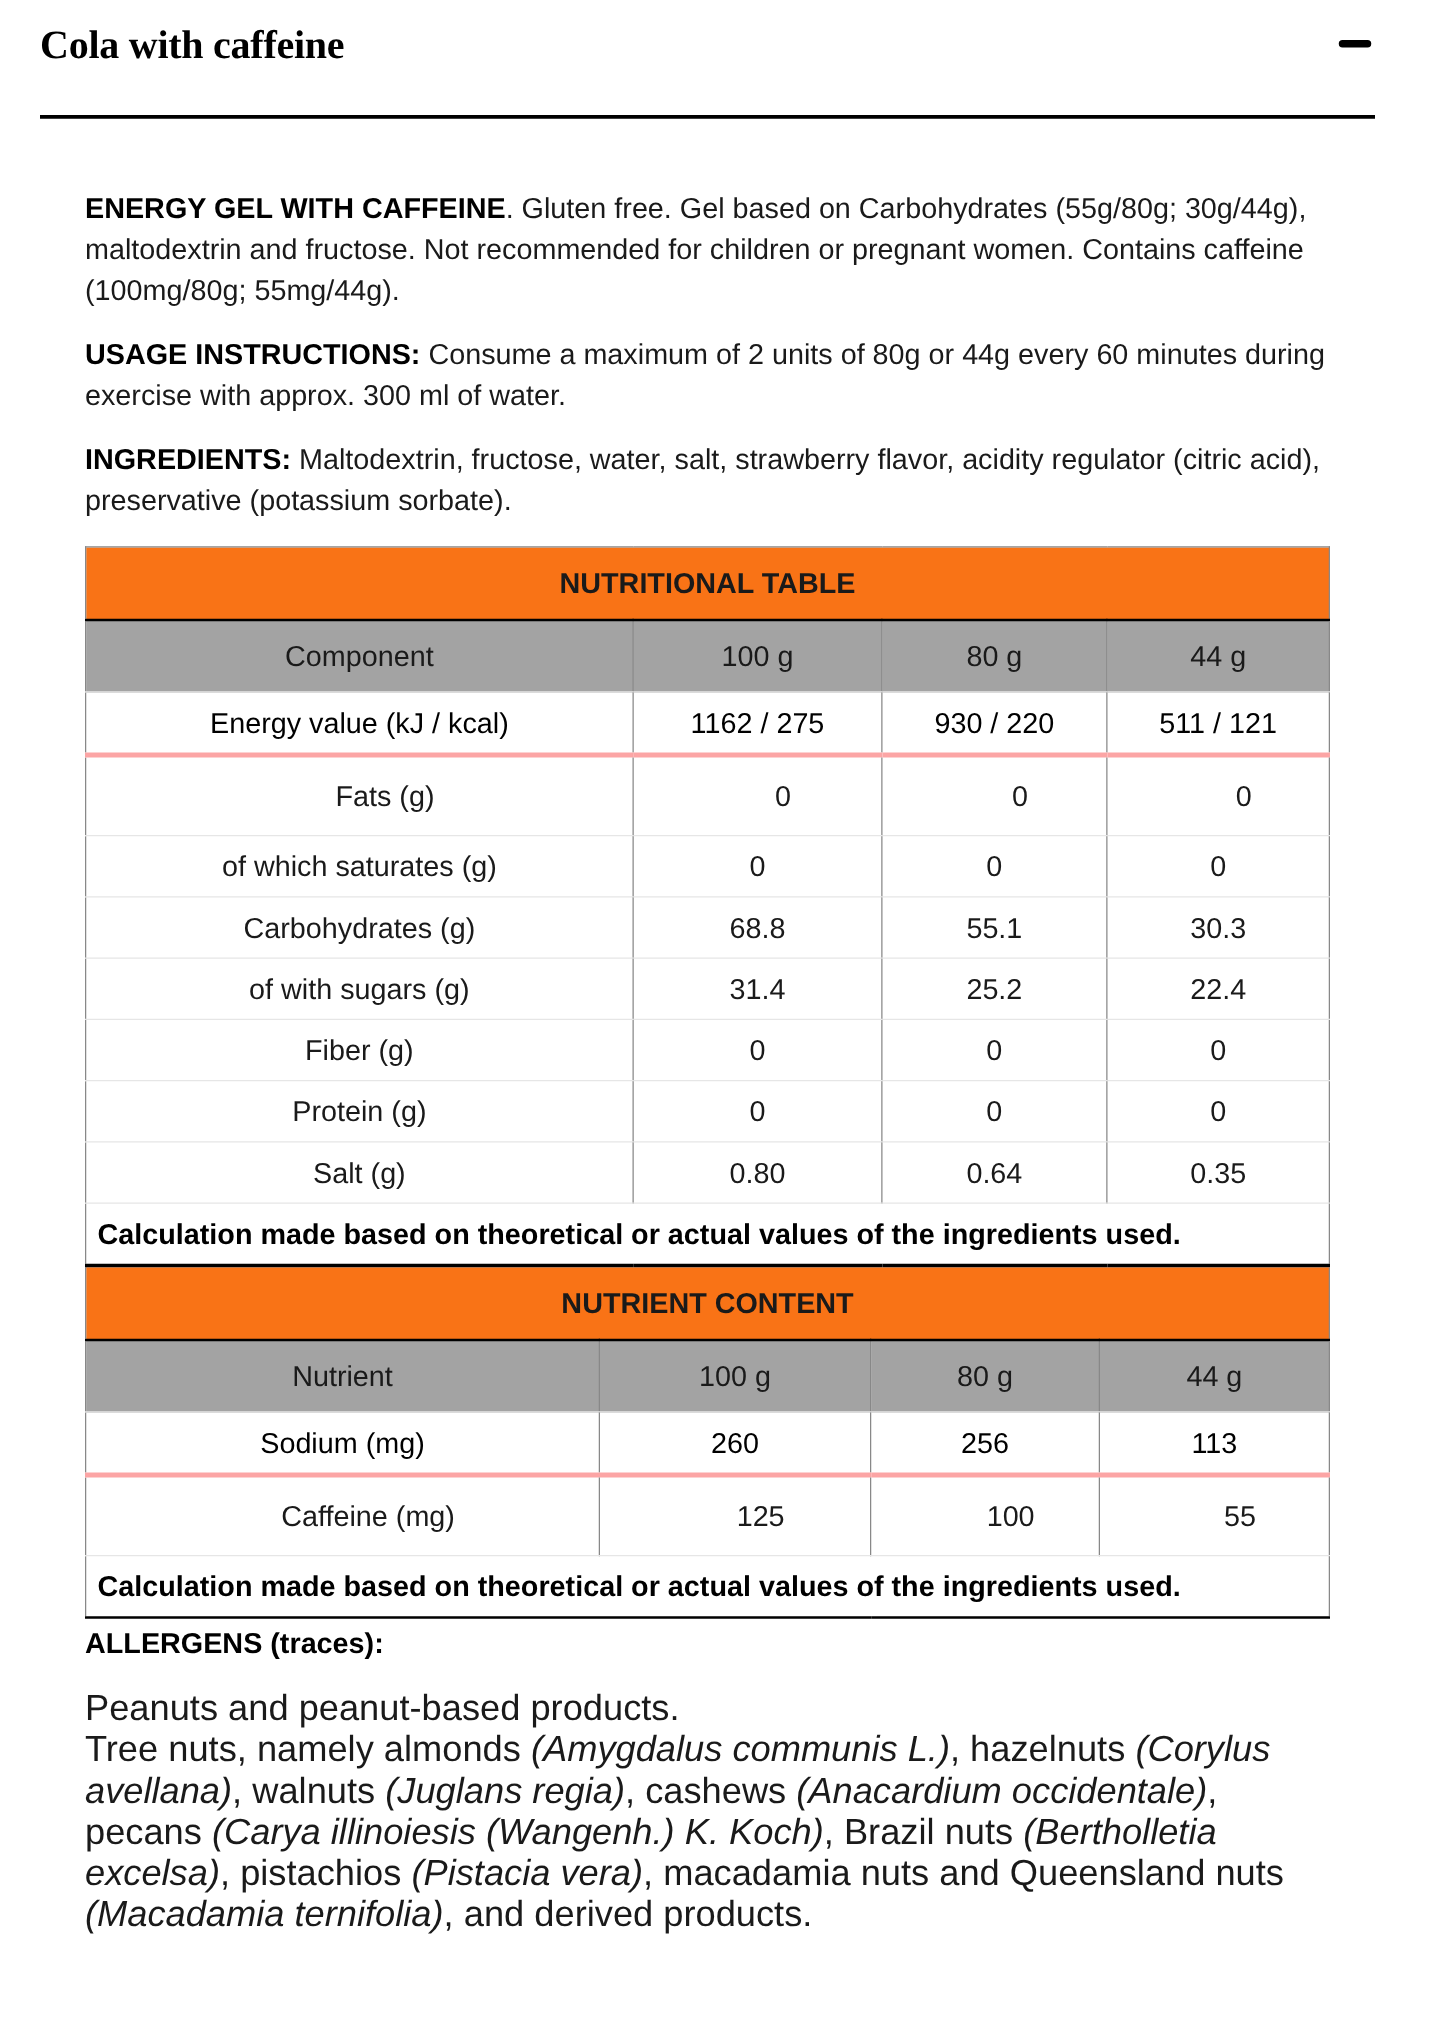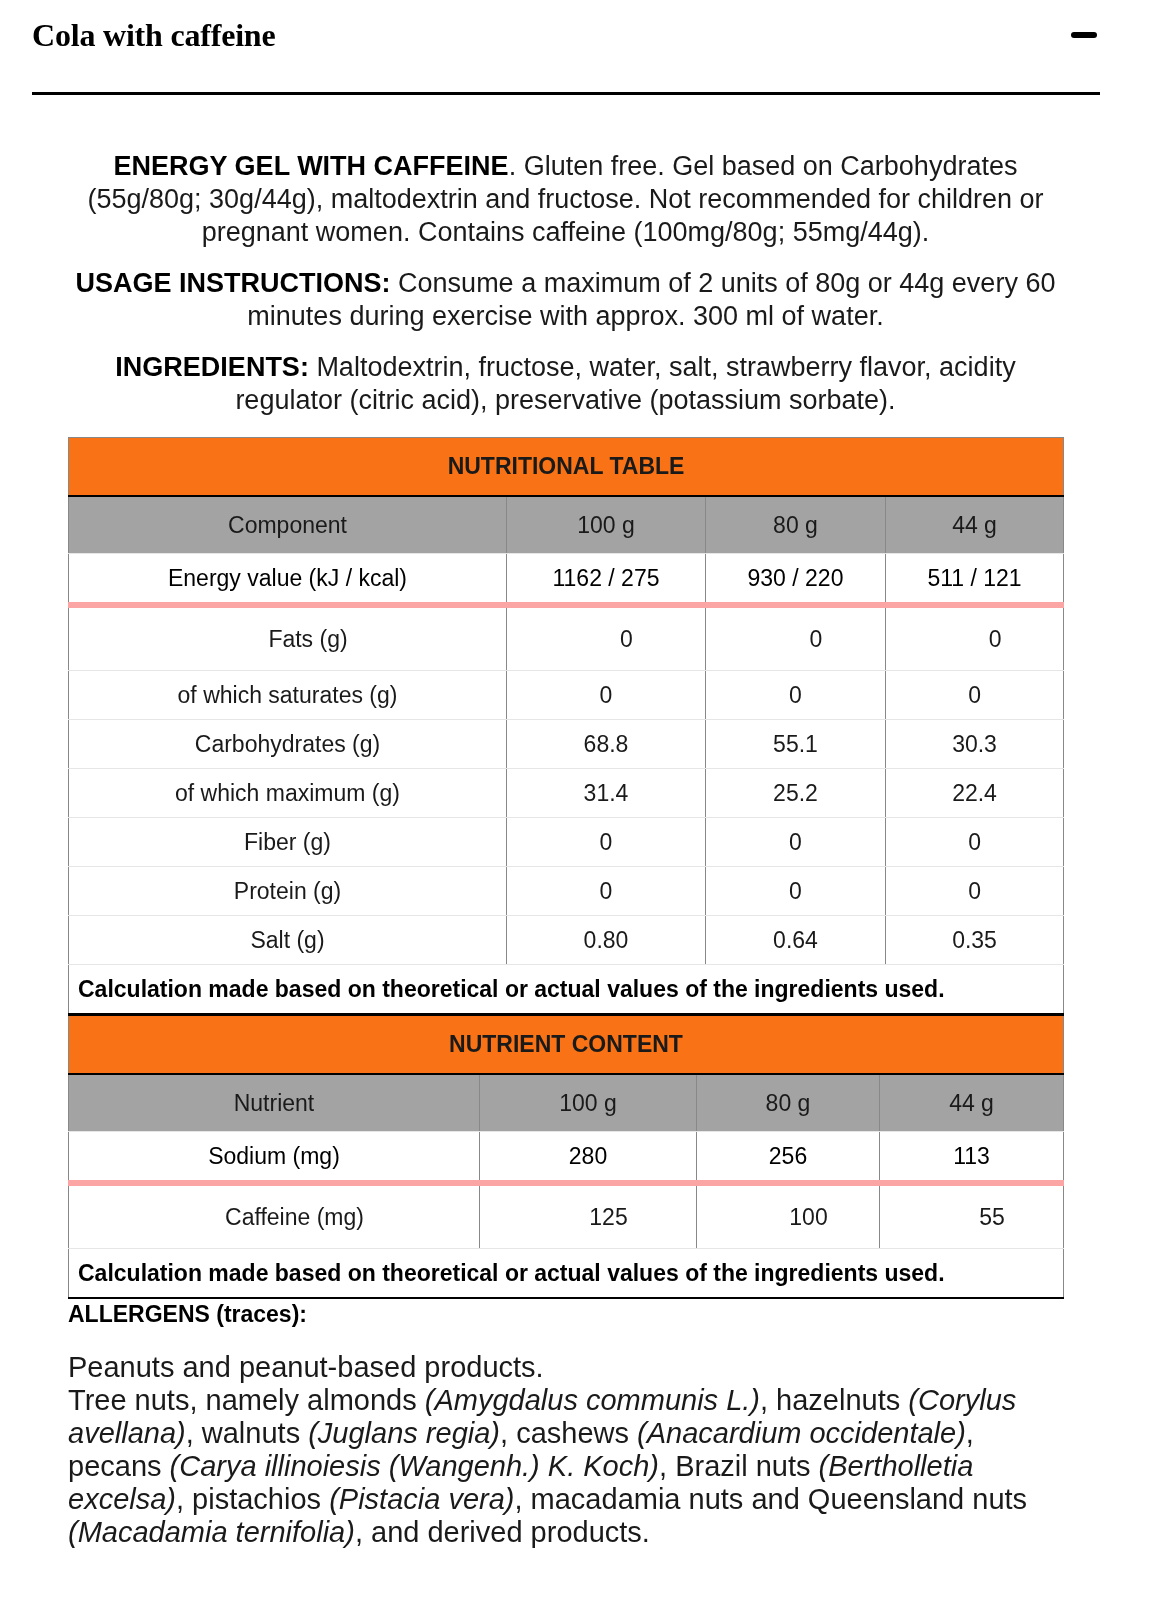--- a/index.html
+++ b/index.html
@@ -21,37 +21,37 @@
     .collapse-btn {
       position: absolute; right: 0; top: 28px; width: 32px; height: 14px;
       cursor: pointer;
     }
     .collapse-btn .bar {
       position: absolute; left: 3px; top: 4px; width: 26px; height: 6px;
       background: #000; border-radius: 3px;
     }
     .content { position: absolute; left: 68px; top: 150px; width: 995px; }
     p.para {
-      margin: 0 0 18px 0; font-size: 27px; line-height: 33px; color: #1a1a1a; text-align: center;
+      margin: 0 0 18px 0; font-size: 23px; line-height: 33px; color: #1a1a1a;
     }
     p.para b { color: #000; }
     table.nt {
       width: 995px; border-collapse: collapse; table-layout: fixed;
       font-size: 23px; color: #1a1a1a;
     }
     table.nt td, table.nt th {
       border-left: 1px solid #888; border-right: 1px solid #888;
       text-align: center; padding: 0; font-weight: normal;
     }
     .sec-title th {
       background: #f97316; height: 57px; font-weight: bold !important;
       border-top: 1px solid #888; border-bottom: 2px solid #000;
     }
     .hdr td { background: #a3a3a3; height: 56px; font-weight: bold; border-bottom: 1px solid #e6e6e6; }
-    .energy td { height: 48px; font-weight: bold; border-bottom: 6px solid #fca5a5; color: #000; }
+    .energy td { height: 48px; font-weight: bold; border-bottom: 4px solid #fca5a5; color: #000; }
     .row td { height: 48px; border-bottom: 1px solid #e6e6e6; }
     .row.first td { height: 62px; padding-left: 41px; }
     .note td {
       text-align: left !important; font-weight: bold !important; padding-left: 9px !important;
       height: 48px; border-bottom: 3px solid #000; color: #000;
     }
     .allergens { position: absolute; left: 68px; top: 1298px; width: 1000px; }
     .allergens .heading { font-size: 23px; font-weight: bold; color: #000; line-height: 33px; margin-bottom: 20px; }
     .allergens .line { font-size: 29px; line-height: 33px; color: #1a1a1a; }
     .allergens i { font-style: italic; }
@@ -112,21 +112,21 @@
       <td>0</td>
       <td>0</td>
     </tr>
     <tr class="row">
       <td>Carbohydrates (g)</td>
       <td>68.8</td>
       <td>55.1</td>
       <td>30.3</td>
     </tr>
     <tr class="row">
-      <td>of which maximum (g)</td>
+      <td>of with sugars (g)</td>
       <td>31.4</td>
       <td>25.2</td>
       <td>22.4</td>
     </tr>
     <tr class="row">
       <td>Fiber (g)</td>
       <td>0</td>
       <td>0</td>
       <td>0</td>
     </tr>
@@ -160,21 +160,21 @@
           <th colspan="4" style="border-top:none;">NUTRIENT CONTENT</th>
         </tr>
     <tr class="hdr">
       <td>Nutrient</td>
       <td>100 g</td>
       <td>80 g</td>
       <td>44 g</td>
     </tr>
     <tr class="energy">
       <td>Sodium (mg)</td>
-      <td>280</td>
+      <td>260</td>
       <td>256</td>
       <td>113</td>
     </tr>
     <tr class="row first">
       <td>Caffeine (mg)</td>
       <td>125</td>
       <td>100</td>
       <td>55</td>
     </tr>
     <tr class="note">

